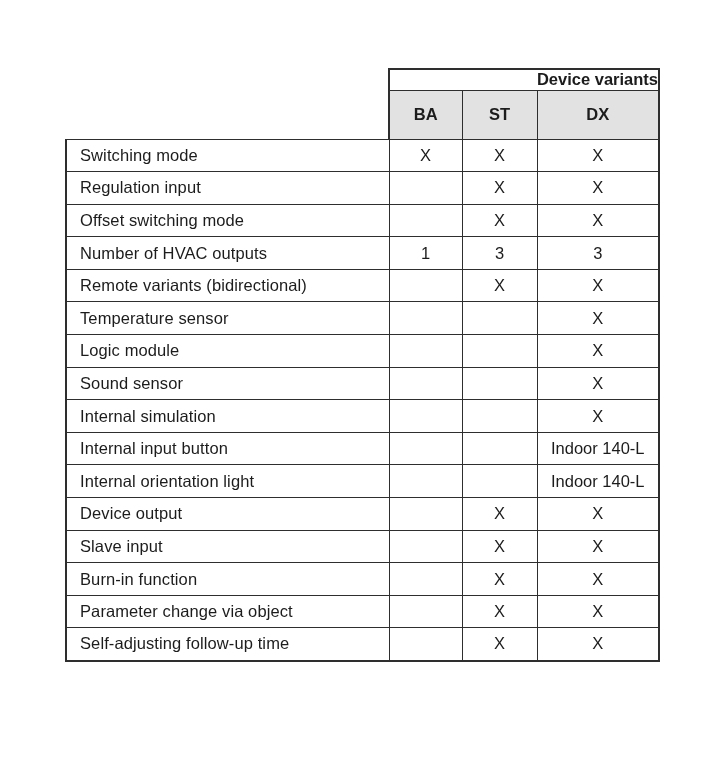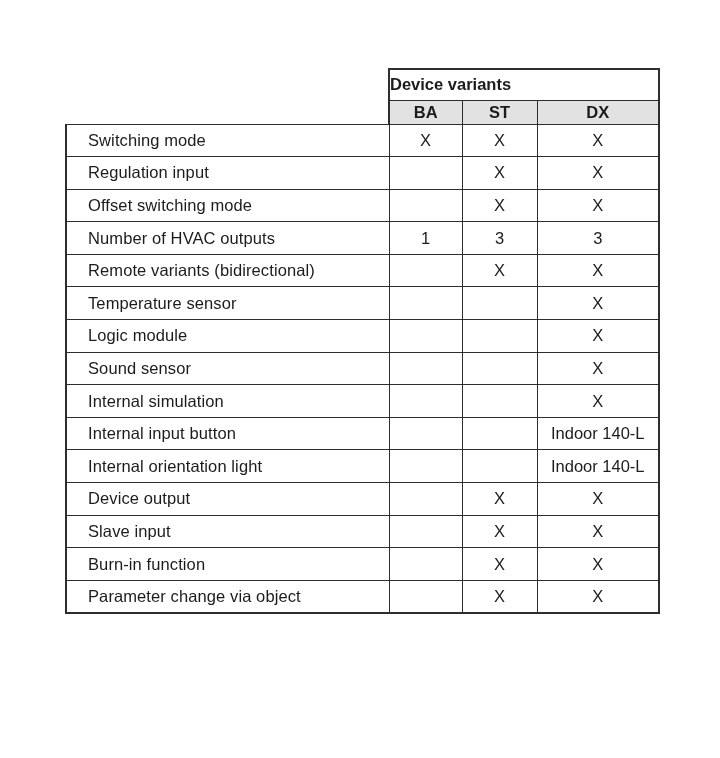--- a/index.html
+++ b/index.html
@@ -31,42 +31,42 @@
     font-weight: 400;
     color: #1c1c1c;
     overflow: hidden;
     white-space: nowrap;
   }
 
   
   .blank { border: none; background: transparent; }
 
   .group-hdr {
-    height: 31px;
-    text-align: left;
+    height: 21px;
+    text-align: right;
     vertical-align: middle;
     font-weight: 700;
     background: #ffffff;
     border-top-width: 2px;
     border-left-width: 2px;
   }
 
   .col-hdr {
-    height: 24px;
+    height: 49px;
     text-align: center;
     vertical-align: middle;
     font-weight: 700;
     background: #e2e2e2;
   }
   .edge-left { border-left-width: 2px; }
 
   tbody td { height: 32.6px; vertical-align: middle; }
   td.feat {
     text-align: left;
-    padding-left: 21px;
+    padding-left: 13px;
     border-left-width: 2px;
     letter-spacing: 0.1px;
   }
   td.val { text-align: center; }
 
   table tr > *:last-child { border-right-width: 2px; }
   tbody tr:last-child td { border-bottom-width: 2.5px; }
 </style>
 </head>
 <body>
@@ -175,15 +175,21 @@
           <td class="val"></td>
           <td class="val">X</td>
           <td class="val">X</td>
         </tr>
         <tr>
           <td class="feat">Parameter change via object</td>
           <td class="val"></td>
           <td class="val">X</td>
           <td class="val">X</td>
         </tr>
+        <tr>
+          <td class="feat">Self-adjusting follow-up time</td>
+          <td class="val"></td>
+          <td class="val">X</td>
+          <td class="val">X</td>
+        </tr>
       </tbody>
   </table>
 </div>
 
 </body></html>

